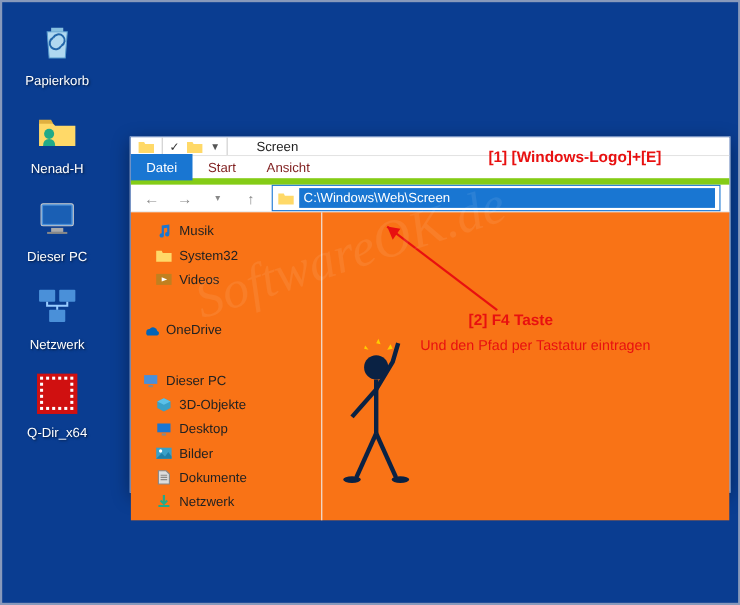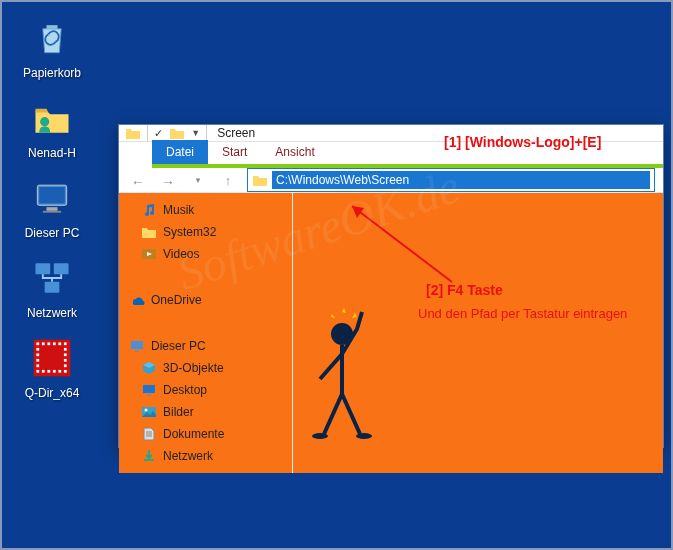--- a/index.html
+++ b/index.html
@@ -55,28 +55,27 @@
   border-bottom: 1px solid #e0e0e0;
   display: flex; align-items: center;
   padding: 0 6px;
   gap: 6px;
 }
 .titlebar .tb-icon { width: 16px; height: 16px; }
 .titlebar .sep { width: 1px; height: 16px; background: #ccc; }
 .titlebar .check { font-size: 11px; color: #333; }
 .titlebar .fold-ico { width: 16px; height: 16px; }
 .titlebar .down { font-size: 9px; color: #555; }
-.titlebar .ttl { font-size: 12px; color: #222; margin-left: 4px; }
+.titlebar .ttl { font-size: 12px; color: #222; margin-left: 20px; }
 
 .ribbon {
   height: 26px;
   background: #fff;
-  display: flex; align-items: flex-end;
-  border-bottom: 4px solid #84cc16;
-  margin-left: 33px;
+  display: flex; align-items: center;
+  border-bottom: 6px solid #84cc16;
 }
 .ribbon .tab {
   padding: 5px 14px;
   font-size: 12px;
   color: #7f1d1d;
   cursor: pointer;
 }
 .ribbon .tab.file {
   background: #1976d2;
   color: #fff;
@@ -353,21 +352,21 @@
           </svg>
         <span>Netzwerk</span>
       </div>
     </div>
     <div class="content"></div>
   </div>
 </div>
 
 <div class="anno" style="left:442px; top:132px;">[1] [Windows-Logo]+[E]</div>
 <div class="anno" style="left:424px; top:280px;">[2] F4 Taste</div>
-<div class="anno" style="left:380px; top:304px; font-size:13px; font-weight:normal;margin-left:36px;">Und den Pfad per Tastatur eintragen</div>
+<div class="anno" style="left:380px; top:304px; font-size:13px; font-weight:normal;">Und den Pfad per Tastatur eintragen</div>
 
 <svg style="position:absolute; left:340px; top:196px; width:160px; height:100px;">
   <line x1="10" y1="8" x2="110" y2="84" stroke="#e81010" stroke-width="2"></line>
   <polygon points="10,8 22,10 15,20" fill="#e81010"></polygon>
 </svg>
 
 <svg class="stick" viewBox="0 0 90 140">
   <circle cx="40" cy="30" r="11" fill="#0a2244"></circle>
   <path d="M40 41 L40 90" stroke="#0a2244" stroke-width="4"></path>
   <path d="M40 50 L18 75" stroke="#0a2244" stroke-width="4"></path>

